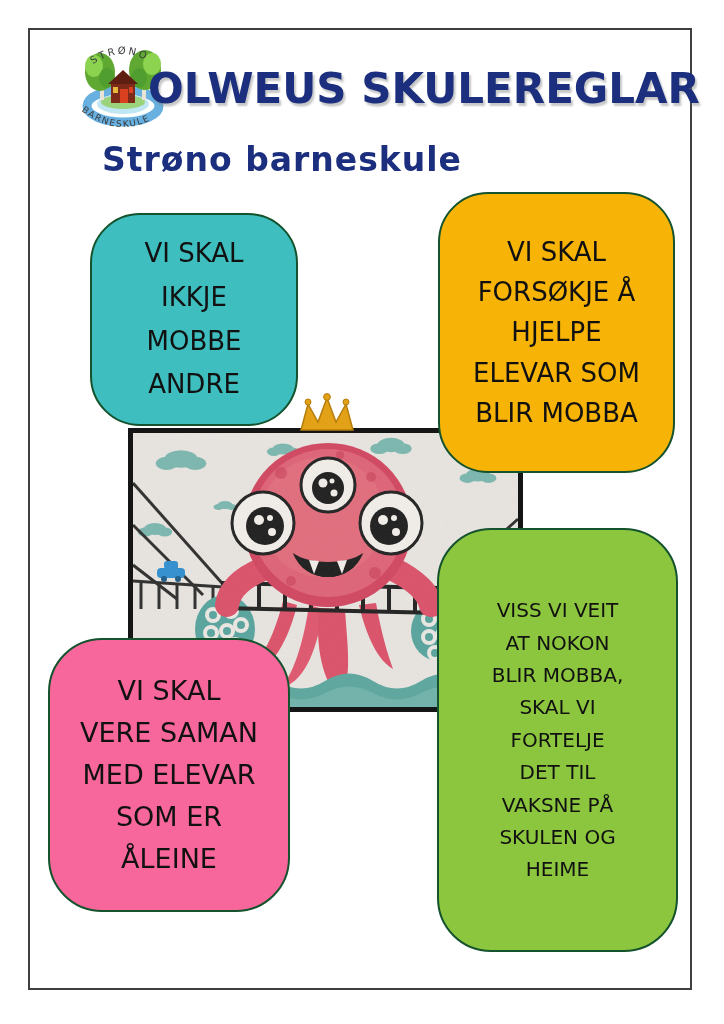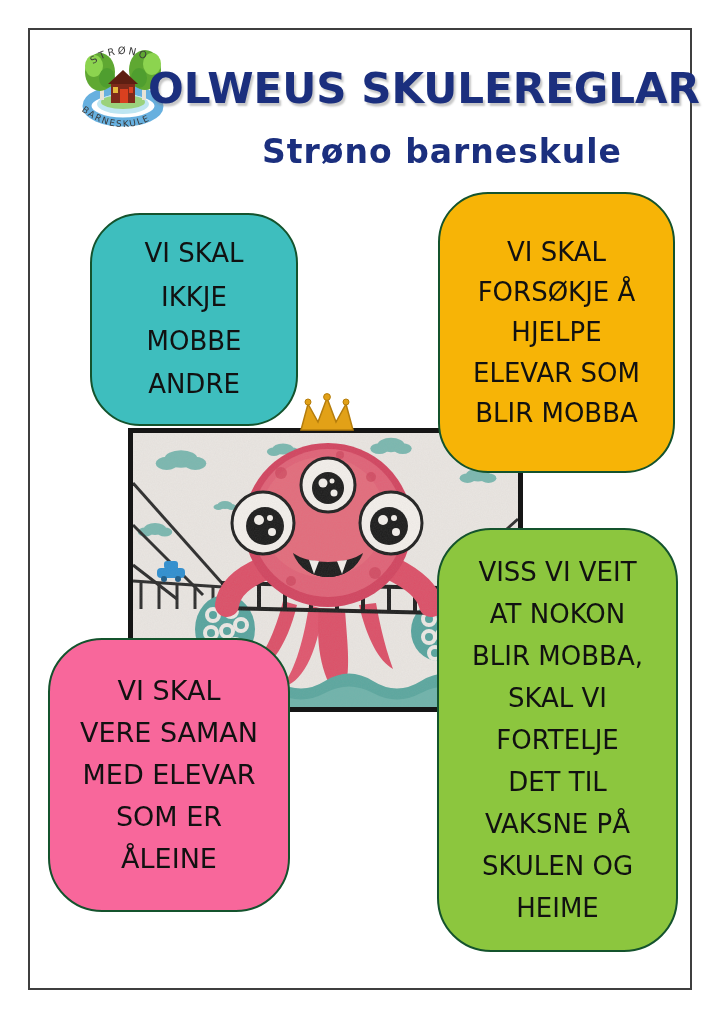--- a/index.html
+++ b/index.html
@@ -11,36 +11,36 @@
     position:absolute;left:28px;top:28px;width:664px;height:962px;
     border:2px solid #3f3f3f;box-sizing:border-box;background:transparent;
   }
   .logo{position:absolute;left:66px;top:34px;width:114px;height:108px;}
   .page-title{
     position:absolute;left:148px;top:64px;width:540px;text-align:left;
     font-size:42px;font-weight:bold;color:#1b2f7e;letter-spacing:0px;
     text-shadow:2px 3px 2px rgba(130,130,130,0.45);white-space:nowrap;
   }
   .page-subtitle{
-    position:absolute;left:102px;top:132px;width:520px;text-align:right;
+    position:absolute;left:102px;top:140px;width:520px;text-align:left;
     font-size:33px;font-weight:bold;color:#1b2f7e;letter-spacing:1px;white-space:nowrap;
   }
   .rule-box{
     position:absolute;box-sizing:border-box;border:2px solid #14532d;
     display:flex;align-items:center;justify-content:center;text-align:center;
   }
   .rule-text{
     white-space:pre-line;color:#111;font-weight:normal;line-height:1.52;
   }
   .box-teal  {left:90px; top:213px;width:208px;height:213px;border-radius:50px;}
   .box-teal   .rule-text{font-size:26px;line-height:1.68;}
   .box-yellow{left:438px;top:192px;width:237px;height:281px;border-radius:50px;}
   .box-yellow .rule-text{font-size:26px;line-height:1.54;}
   .box-green {left:437px;top:528px;width:241px;height:424px;border-radius:54px;}
-  .box-green  .rule-text{font-size:26px;line-height:1.62;text-align:center;}
+  .box-green  .rule-text{font-size:20px;line-height:1.62;text-align:center;}
   .box-pink  {left:48px; top:638px;width:242px;height:274px;border-radius:54px;}
   .box-pink   .rule-text{font-size:27px;line-height:1.56;}
   .photo-frame{
     position:absolute;left:128px;top:428px;width:395px;height:284px;
     box-sizing:border-box;border:5px solid #151515;background:#e9e5e1;
   }
   .photo-frame svg{display:block;width:100%;height:100%;}
   .crown{position:absolute;left:296px;top:392px;width:62px;height:42px;}
 </style>
 </head>

